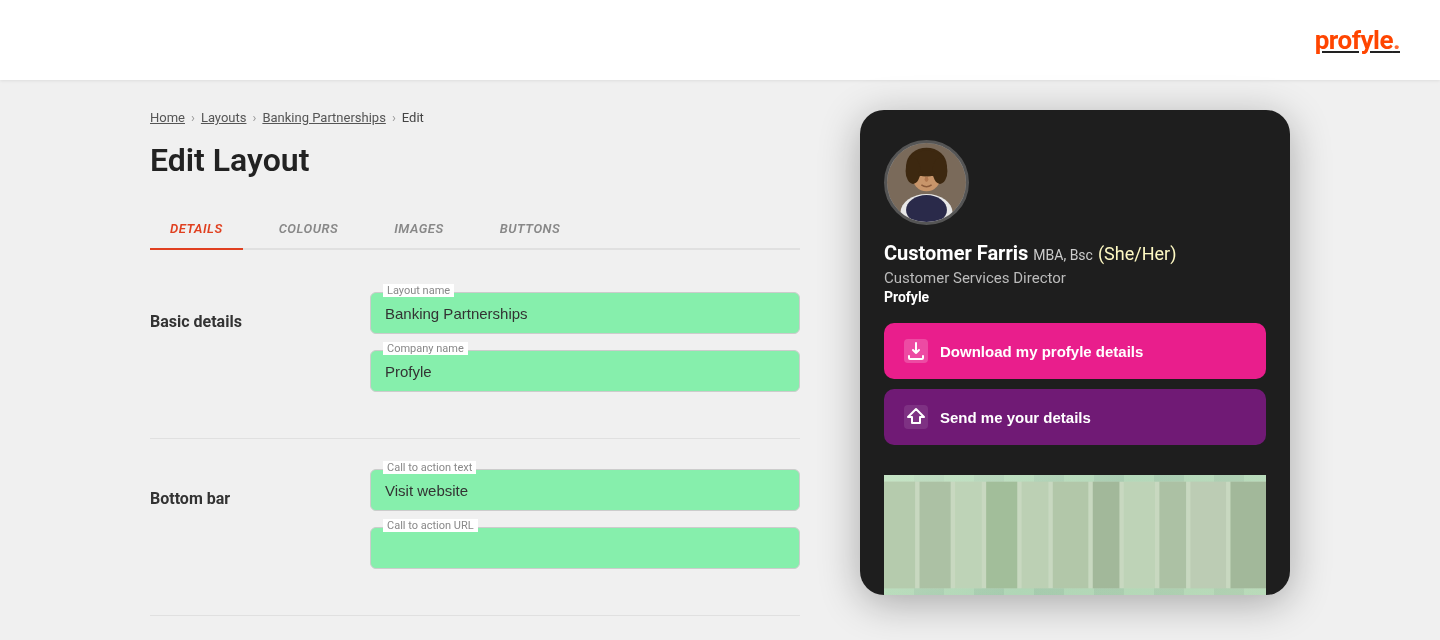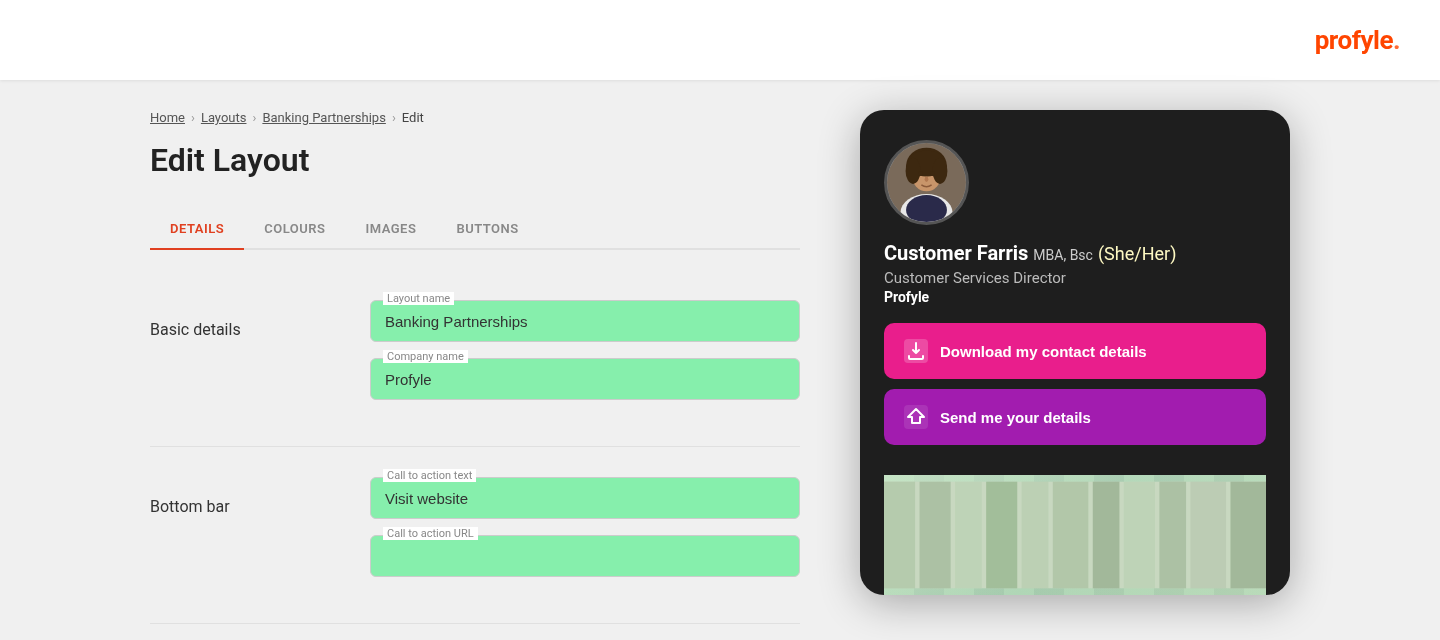--- a/index.html
+++ b/index.html
@@ -18,20 +18,21 @@
       align-items: center;
       justify-content: flex-end;
       padding: 0 40px;
       box-shadow: 0 1px 3px rgba(0,0,0,0.08);
     }
     .logo {
       font-size: 26px;
       font-weight: 700;
       color: #222;
       letter-spacing: -0.5px;
+      text-decoration: underline;
     }
     .logo span {
       color: #ff4500;
     }
 
     
     .main-content {
       display: flex;
       padding: 30px 150px;
       gap: 60px;
@@ -67,23 +68,24 @@
     .page-title {
       font-size: 32px;
       font-weight: 600;
       color: #222;
       margin-bottom: 30px;
     }
 
     
     .tabs {
       display: flex;
-      gap: 0;
+      gap: 16px;
       border-bottom: 2px solid #e0e0e0;
-      margin-bottom: 20px;
+      margin-bottom: 12px;
+      font-style: italic;
     }
     .tab {
       padding: 12px 20px;
       font-size: 13px;
       font-weight: 600;
       color: #888;
       cursor: pointer;
       letter-spacing: 0.5px;
       text-transform: uppercase;
       border-bottom: 2px solid transparent;
@@ -97,21 +99,21 @@
     
     .form-section {
       display: flex;
       gap: 40px;
       padding: 30px 0;
       border-bottom: 1px solid #e0e0e0;
     }
     .section-label {
       width: 180px;
       font-size: 16px;
-      font-weight: 400;
+      font-weight: 700;
       color: #333;
       flex-shrink: 0;
       padding-top: 20px;
     }
     .form-fields {
       flex: 1;
     }
     .field-group {
       margin-bottom: 16px;
     }
@@ -223,21 +225,21 @@
       font-size: 15px;
       font-weight: 600;
       cursor: pointer;
       margin-bottom: 10px;
     }
     .cta-download {
       background: #e91e8c;
       color: #fff;
     }
     .cta-send {
-      background: #a21caf;
+      background: #701a75;
       color: #fff;
     }
 
     .cta-icon {
       width: 24px;
       height: 24px;
       flex-shrink: 0;
     }
 
     .hero-image-preview {
@@ -371,21 +373,21 @@
 
         <div class="profile-title">Customer Services Director</div>
 
         <div class="profile-company">Profyle</div>
 
         <button class="cta-button cta-download">
           <svg class="cta-icon" viewBox="0 0 24 24" fill="none" xmlns="http://www.w3.org/2000/svg">
             <rect width="24" height="24" rx="4" fill="rgba(255,255,255,0.2)"></rect>
             <path d="M12 4v10m0 0l-3-3m3 3l3-3M5 17v2a1 1 0 001 1h12a1 1 0 001-1v-2" stroke="white" stroke-width="2" stroke-linecap="round" stroke-linejoin="round"></path>
           </svg>
-          <span>Download my contact details</span>
+          <span>Download my profyle details</span>
         </button>
 
         <button class="cta-button cta-send">
           <svg class="cta-icon" viewBox="0 0 24 24" fill="none" xmlns="http://www.w3.org/2000/svg">
             <rect width="24" height="24" rx="4" fill="rgba(255,255,255,0.1)"></rect>
             <path d="M8 12H4l8-8 8 8h-4v6H8v-6z" stroke="white" stroke-width="2" stroke-linecap="round" stroke-linejoin="round"></path>
           </svg>
           <span>Send me your details</span>
         </button>
 

